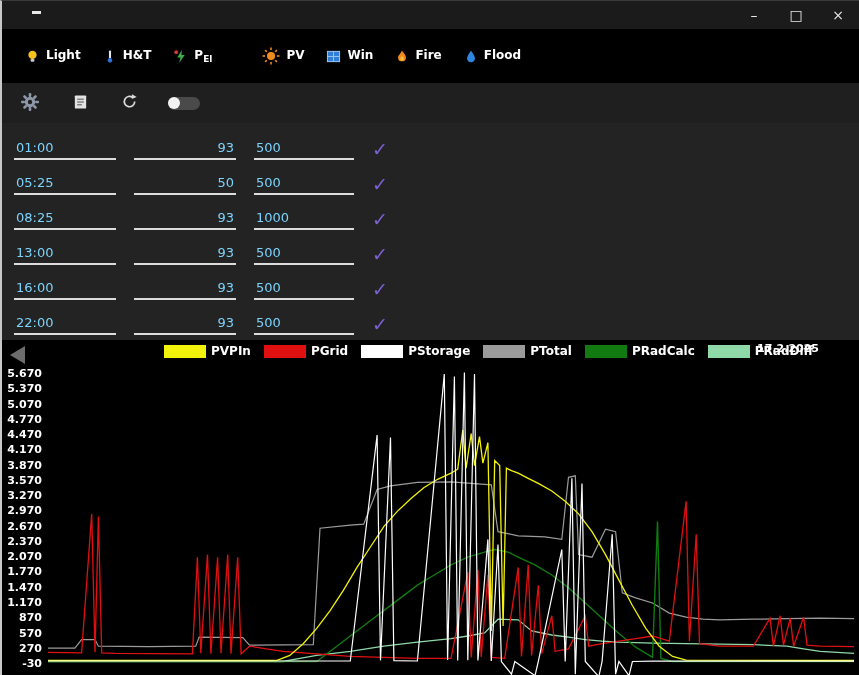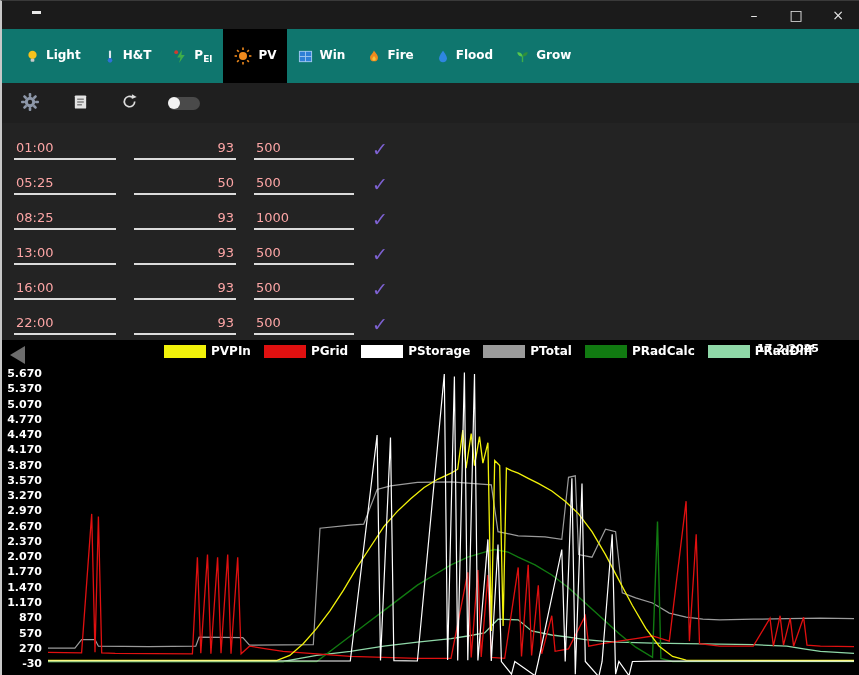--- a/index.html
+++ b/index.html
@@ -9,35 +9,35 @@
     border-left:2px solid #c8c8c8;border-top:1px solid #3a3a3a;
     font-family:"DejaVu Sans",sans-serif;
   }
   
   .titlebar{height:28px;background:#1b1b1b;display:flex;align-items:center;justify-content:flex-end;position:relative;}
   .titlebar-dash{position:absolute;left:30px;top:10px;width:9px;height:3px;background:#e8e8e8;}
   .window-controls{display:flex;height:100%;}
   .win-btn{width:42px;height:100%;display:flex;align-items:center;justify-content:center;
     color:#e6e6e6;font-size:14px;cursor:default;}
   
-  .nav{height:54px;display:flex;align-items:stretch;padding-left:12px;background:#0f766e;}
+  .nav{height:54px;display:flex;align-items:stretch;padding-left:12px;background:#000000;}
   .nav-item{display:flex;align-items:center;gap:6px;padding:0 11px;cursor:default;}
-  .nav-item.active{background:#000;}
+  .nav-item.active{background:#000;margin-left:28px;}
   .nav-label{font-size:12px;font-weight:bold;color:#fff;white-space:nowrap;}
   .nav-sub{font-size:9px;text-align:right;}
   .nav-icon{display:flex;align-items:center;}
   
   .toolbar{height:40px;display:flex;align-items:center;gap:28px;padding-left:16px;background:#1f1f1f;}
   .tool-btn{background:none;border:none;padding:2px;display:flex;align-items:center;cursor:default;}
   .toggle{width:32px;height:13px;border-radius:7px;background:#4a4a4a;position:relative;}
   .toggle-knob{position:absolute;left:0;top:0.5px;width:12px;height:12px;border-radius:50%;background:#f2f2f2;}
   
   .schedule{height:215px;background:#232323;padding-top:2px;}
   .schedule-row{display:flex;align-items:flex-end;height:35px;padding-left:12px;gap:18px;}
-  .field{font-size:13px;color:#fca5a5;border-bottom:2px solid #dcdcdc;padding:0 2px 3px 2px;box-sizing:border-box;}
+  .field{font-size:13px;color:#7dd3fc;border-bottom:2px solid #dcdcdc;padding:0 2px 3px 2px;box-sizing:border-box;}
   .time-field{width:102px;}
   .value-field{width:102px;text-align:right;}
   .limit-field{width:100px;}
   .check{font-size:19px;font-weight:bold;line-height:1;padding-bottom:1px;}
   
   .chart-area{position:relative;height:338px;background:#000;}
   #chart-svg{position:absolute;left:0;top:0;}
   #chart-svg text{fill:#ffffff;font-family:"DejaVu Sans",sans-serif;font-size:11px;font-weight:bold;}
   .back-arrow{position:absolute;left:8px;top:6px;width:0;height:0;
     border-top:9px solid transparent;border-bottom:9px solid transparent;border-right:15px solid #6d6d6d;}
@@ -128,30 +128,20 @@
       </span>
       <span class="nav-label"><span>Fire</span><sub class="nav-sub"></sub></span>
     </div>
     <div class="nav-item">
       <span class="nav-icon">
         <svg width="14" height="15" viewBox="0 0 16 16">
             <path d="M8 1.5C8 1.5 3.5 7 3.5 10.2 3.5 12.8 5.5 14.5 8 14.5s4.5-1.7 4.5-4.3C12.5 7 8 1.5 8 1.5z" fill="#2e86e0"></path>
           </svg>
       </span>
       <span class="nav-label"><span>Flood</span><sub class="nav-sub"></sub></span>
-    </div>
-    <div class="nav-item">
-      <span class="nav-icon">
-        <svg width="15" height="15" viewBox="0 0 16 16">
-            <path d="M8 14V7" stroke="#3fae49" stroke-width="1.5"></path>
-            <path d="M8 8C8 5 5.5 3.5 2.5 3.5 2.5 6.5 5 8 8 8z" fill="#57c84d"></path>
-            <path d="M8 8c0-3 2.5-4.5 5.5-4.5C13.5 6.5 11 8 8 8z" fill="#2f8f3a"></path>
-          </svg>
-      </span>
-      <span class="nav-label"><span>Grow</span><sub class="nav-sub"></sub></span>
     </div>
   </div>
 
   <div class="toolbar">
     <button class="tool-btn">
       <span>
         <svg width="20" height="20" viewBox="0 0 20 20">
             <g fill="#8d97a8">
               <rect x="8.7" y="1" width="2.6" height="4" rx="1"></rect>
               <rect x="8.7" y="15" width="2.6" height="4" rx="1"></rect>

